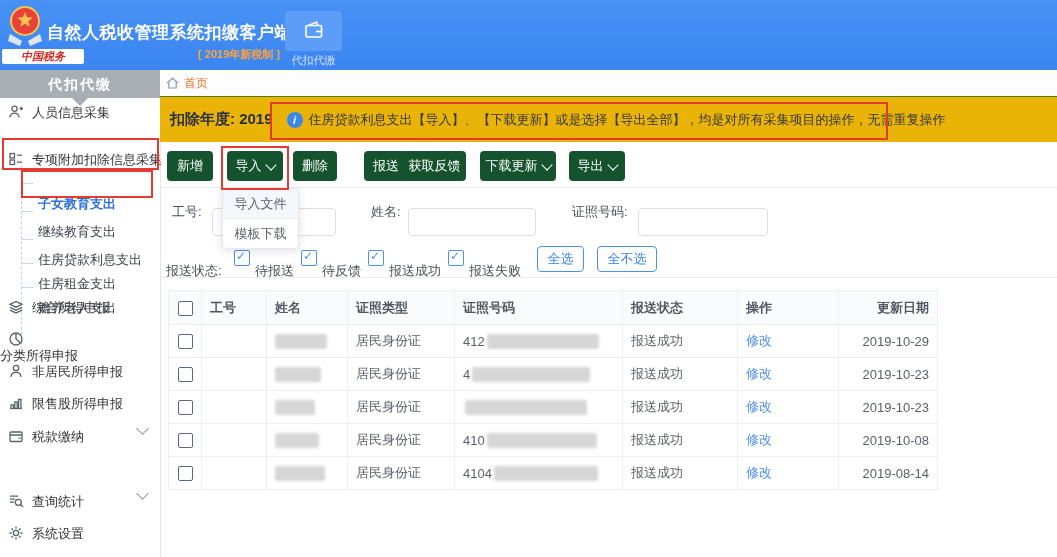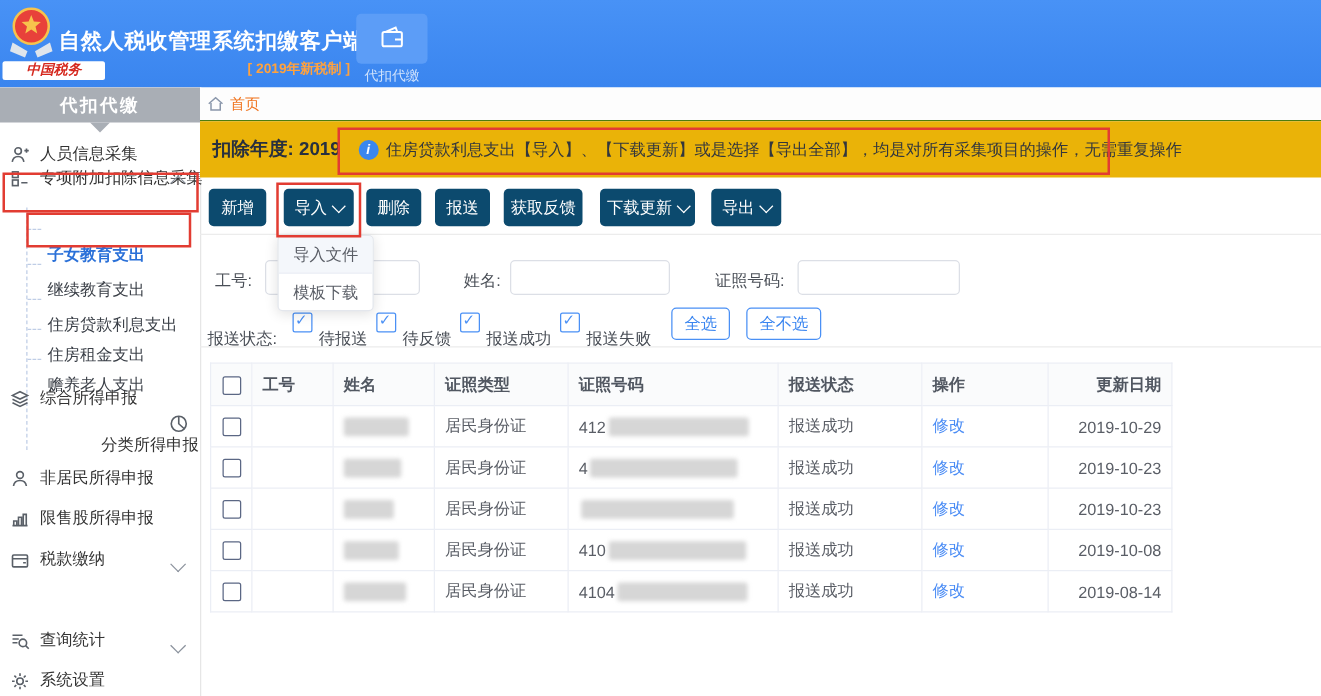--- a/index.html
+++ b/index.html
@@ -21,55 +21,55 @@
   .header-tab-label{position:absolute;left:285px;top:53px;width:57px;text-align:center;
                     color:#cfe2fc;font-size:11px;}
 
   
   .sidebar{position:absolute;left:0;top:70px;width:160px;height:487px;background:#fff;
            border-right:1px solid #e6e6e6;}
   .side-header{position:absolute;left:0;top:0;width:160px;height:28px;background:#a9aeb5;
                color:#fff;font-size:14px;font-weight:bold;text-align:center;line-height:28px;letter-spacing:2px;}
   .side-header-tri{position:absolute;left:72px;top:28px;width:0;height:0;
                    border-left:8px solid transparent;border-right:8px solid transparent;border-top:8px solid #a9aeb5;}
-  .side-item{position:absolute;left:0;width:159px;height:28px;display:flex;align-items:flex-end;cursor:pointer;color:#333;}
+  .side-item{position:absolute;left:0;width:159px;height:28px;display:flex;align-items:flex-start;cursor:pointer;color:#333;}
   .side-item .s-icon{width:16px;height:16px;margin-left:8px;margin-right:8px;flex:none;display:flex;align-items:center;}
   .side-item .s-label{font-size:13px;white-space:nowrap;}
   .side-sub{position:absolute;left:38px;height:24px;display:flex;align-items:flex-start;cursor:pointer;color:#3a3f47;margin-top:24px;}
   .side-sub.active{color:#2a70d8;font-weight:bold;}
   .tree-line{position:absolute;left:21px;top:96px;height:194px;border-left:1px dashed #bfcde6;}
   .h-dash{position:absolute;left:22px;width:11px;border-top:1px dashed #bfcde6;}
   .chev{width:8px;height:8px;border-right:1.5px solid #8a919c;border-bottom:1.5px solid #8a919c;display:inline-block;}
   .chev.down{transform:rotate(45deg);margin-top:-4px;}
   .chev.up{transform:rotate(-135deg);margin-top:4px;}
   .side-caret{position:absolute;right:12px;}
 
   
   .breadcrumb{position:absolute;left:160px;top:70px;width:897px;height:26px;background:#fdfdfd;
-              border-bottom:1px solid #4d7c0f;display:flex;align-items:center;font-size:12px;color:#5a5e66;}
+              border-bottom:6px solid #4d7c0f;display:flex;align-items:center;font-size:12px;color:#5a5e66;}
   .crumb-home{color:#f0741f;margin:0 6px 0 5px;cursor:pointer;}
   .year-row{position:absolute;left:160px;top:97px;width:897px;height:45px;background:#eab308;
             display:flex;align-items:center;}
   .year-label{font-size:15px;font-weight:bold;color:#27303f;margin-left:10px;white-space:nowrap;}
   .info-icon{width:16px;height:16px;border-radius:50%;background:#3a87ee;color:#fff;font-size:11px;
              font-style:italic;font-weight:bold;text-align:center;line-height:16px;margin:0 6px 0 14px;flex:none;}
   .notice-text{font-size:13px;color:#33373d;white-space:nowrap;}
 
-  .btn{position:absolute;top:151px;height:30px;background:#0c4a6e;color:#fff;border:none;border-radius:4px;
+  .btn{position:absolute;top:151px;height:30px;background:#14532d;color:#fff;border:none;border-radius:4px;
        font-size:13px;font-family:inherit;cursor:pointer;display:flex;align-items:center;justify-content:center;gap:5px;padding:0;}
   .btn .bchev{width:7px;height:7px;border-right:1.5px solid #fff;border-bottom:1.5px solid #fff;
               transform:rotate(45deg);margin-top:-3px;display:inline-block;}
   .divider{position:absolute;left:160px;width:897px;border-top:1px solid #ececec;}
 
   .drop-menu{position:absolute;left:222px;top:188px;width:75px;background:#fff;border:1px solid #e4e7ed;
              border-radius:4px;box-shadow:0 2px 10px rgba(0,0,0,.12);z-index:20;overflow:hidden;}
   .drop-item{height:29px;line-height:29px;text-align:center;font-size:13px;color:#5a5e66;cursor:pointer;}
   .drop-item:first-child{background:#f4f7fb;border-bottom:1px solid #ebeef5;}
 
-  .f-label{position:absolute;top:216px;font-size:13px;color:#4a4f57;}
+  .f-label{position:absolute;top:203px;font-size:13px;color:#4a4f57;}
   .f-input{position:absolute;top:208px;height:28px;border:1px solid #dcdfe6;border-radius:4px;
            background:#fff;font-family:inherit;font-size:13px;padding:0 8px;box-sizing:border-box;}
 
   .st-label{position:absolute;top:262px;font-size:13px;color:#4a4f57;}
   .cb{position:absolute;top:250px;width:14px;height:14px;border:1px solid #4a90f5;border-radius:2px;
       background:#fff;cursor:pointer;}
   .cb.checked::after{content:"✓";position:absolute;left:1px;top:-2px;color:#4a90f5;font-size:12px;font-weight:bold;}
   .outline-btn{position:absolute;top:246px;height:26px;background:#fff;border:1px solid #4a90f5;border-radius:4px;
                color:#3a85f0;font-size:13px;font-family:inherit;cursor:pointer;padding:0;}
 
@@ -127,21 +127,21 @@
       <span class="s-icon">
         <svg width="16" height="16" viewBox="0 0 16 16" fill="none" stroke="#5a6068" stroke-width="1.3">
           <circle cx="6.5" cy="4.8" r="2.6"></circle>
             <path d="M1.8 13.5c.4-2.8 2-4.3 4.7-4.3 2.6 0 4.2 1.5 4.6 4.3"></path>
           <path d="M11.5 4.5h3.5M13.2 2.8v3.4"></path>
         </svg>
       </span>
       <span class="s-label">人员信息采集</span>
     </div>
 
-    <div class="side-item" style="top:53px;">
+    <div class="side-item" style="top:81px;">
       <span class="s-icon">
         <svg width="16" height="16" viewBox="0 0 16 16" fill="none" stroke="#5a6068" stroke-width="1.3">
           <rect x="2" y="2.5" width="4.5" height="4.5"></rect>
             <rect x="2" y="9" width="4.5" height="4.5"></rect>
           <path d="M9 4.2h5M9 11.2h5"></path>
         </svg>
       </span>
       <span class="s-label">专项附加扣除信息采集</span>
       <span class="side-caret chev up"></span>
     </div>
@@ -262,21 +262,21 @@
   <button class="btn" style="left:167px;width:46px;">
     <span>新增</span>
   </button>
   <button class="btn" style="left:227px;width:56px;">
     <span>导入</span>
       <span class="bchev"></span>
   </button>
   <button class="btn" style="left:293px;width:44px;">
     <span>删除</span>
   </button>
-  <button class="btn" style="left:348px;width:44px;">
+  <button class="btn" style="left:364px;width:44px;">
     <span>报送</span>
   </button>
   <button class="btn" style="left:403px;width:63px;">
     <span>获取反馈</span>
   </button>
   <button class="btn" style="left:480px;width:76px;">
     <span>下载更新</span>
       <span class="bchev"></span>
   </button>
   <button class="btn" style="left:569px;width:56px;">

